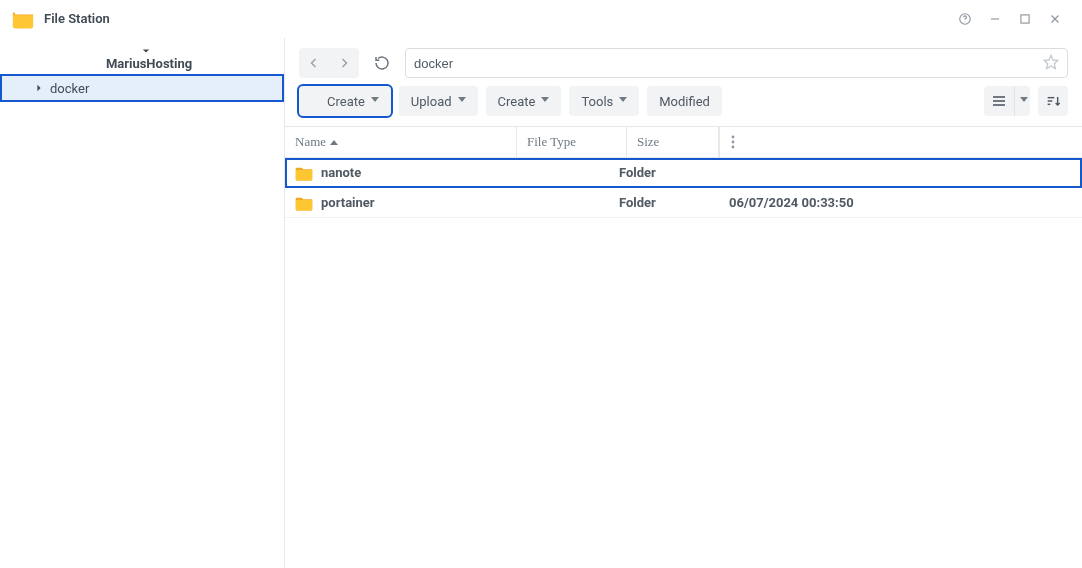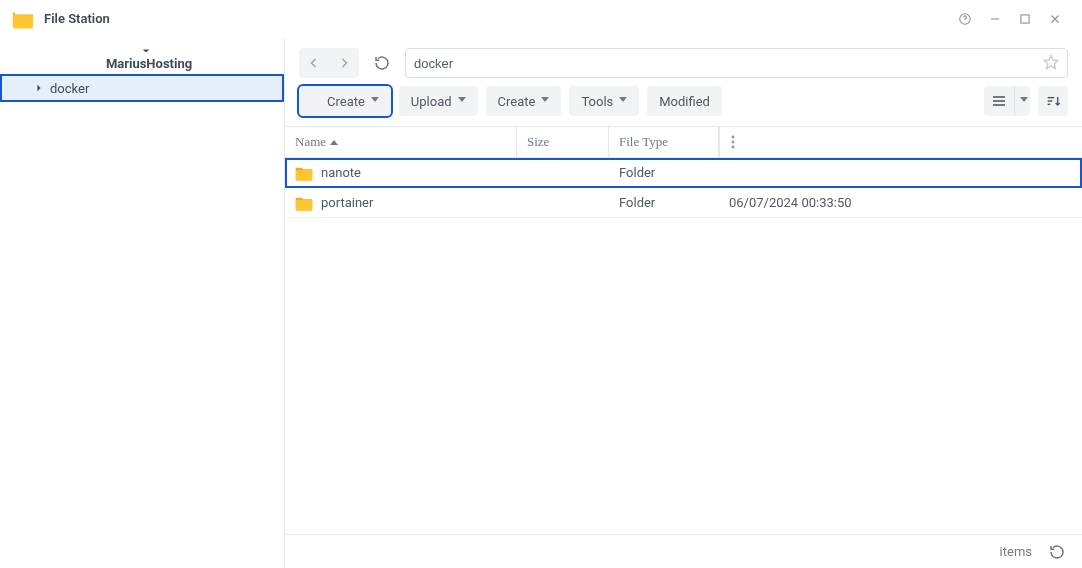--- a/index.html
+++ b/index.html
@@ -222,21 +222,21 @@
   .trow {
     display: flex;
     height: 30px;
     align-items: center;
     border-bottom: 1px solid #f0f2f4;
   }
   .trow.selected {
     outline: 2px solid #1557cf;
     outline-offset: -2px;
   }
-  .td { padding: 0 10px; }
+  .td { padding: 0 10px; font-weight: bold; }
   .td.col-name { display: flex; align-items: center; gap: 8px; }
   .folder-icon { width: 18px; height: 16px; display: inline-block; }
 
   
   .statusbar {
     height: 34px;
     border-top: 1px solid #e5e8eb;
     display: flex; align-items: center; justify-content: flex-end;
     padding: 0 14px; gap: 14px;
     color: #707a83;
@@ -385,25 +385,25 @@
         </svg>
       </div>
     </div>
 
     <div class="table-container">
       <div class="thead">
         <div class="th col-name">
           <span>Name</span>
           <span class="sort-caret"></span>
         </div>
+        <div class="th col-type">
+          <span>File Type</span>
+        </div>
         <div class="th col-size">
           <span>Size</span>
-        </div>
-        <div class="th col-type">
-          <span>File Type</span>
         </div>
         <div class="th-menu">
           <svg width="4" height="14" viewBox="0 0 4 14" fill="currentColor">
               <circle cx="2" cy="2" r="1.4"></circle>
               <circle cx="2" cy="7" r="1.4"></circle>
               <circle cx="2" cy="12" r="1.4"></circle>
             </svg>
         </div>
       </div>
 
@@ -427,23 +427,14 @@
 </svg></span>
       <span>portainer</span>
     </div>
     <div class="td col-size"></div>
     <div class="td col-type">Folder</div>
     <div class="td col-date">06/07/2024 00:33:50</div>
   </div>
         </div>
     </div>
 
-    <div class="statusbar">
-      <span>items</span>
-      <span class="status-refresh">
-        <svg width="16" height="16" viewBox="0 0 24 24" fill="none" stroke="currentColor" stroke-width="2.2">
-            <path d="M3 12a9 9 0 1 0 3-6.7"></path>
-            <polyline points="3 3 3 8 8 8"></polyline>
-          </svg>
-      </span>
-    </div>
   </div>
 </div>
 
 </body></html>

